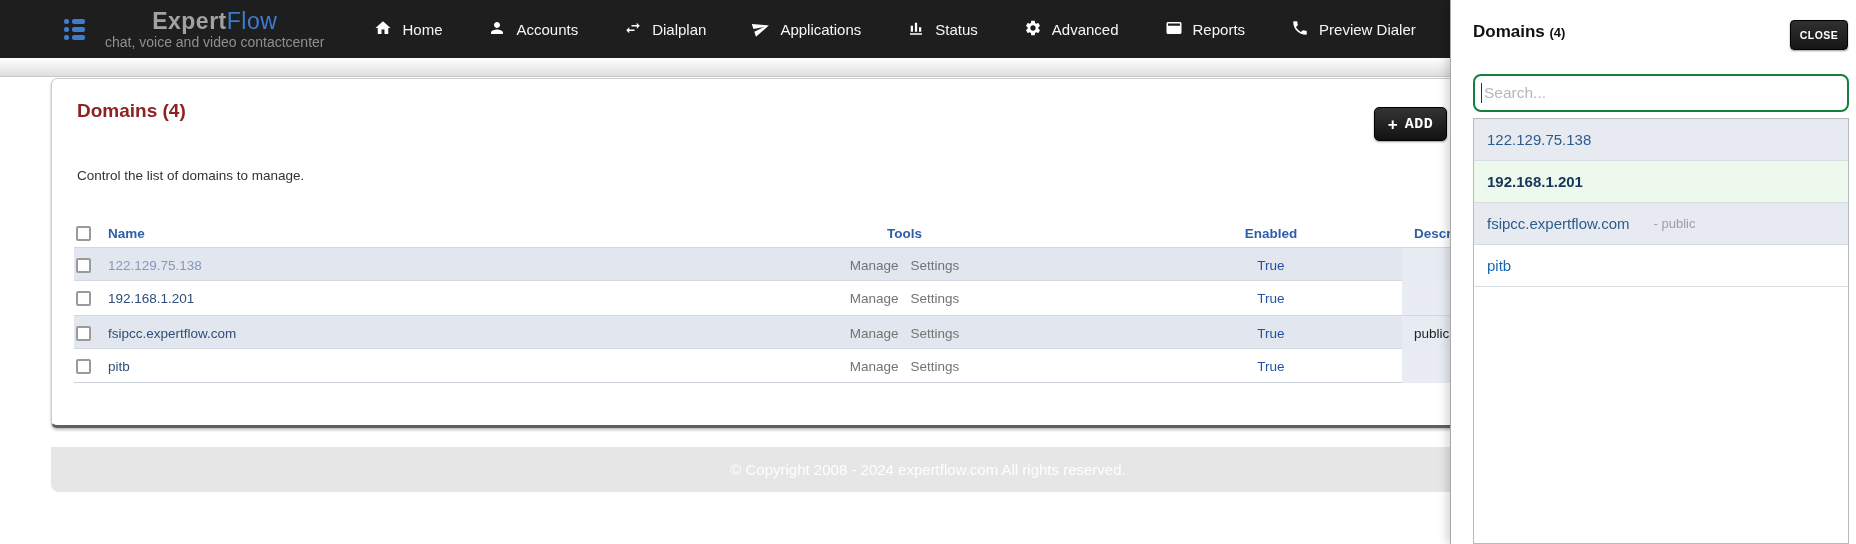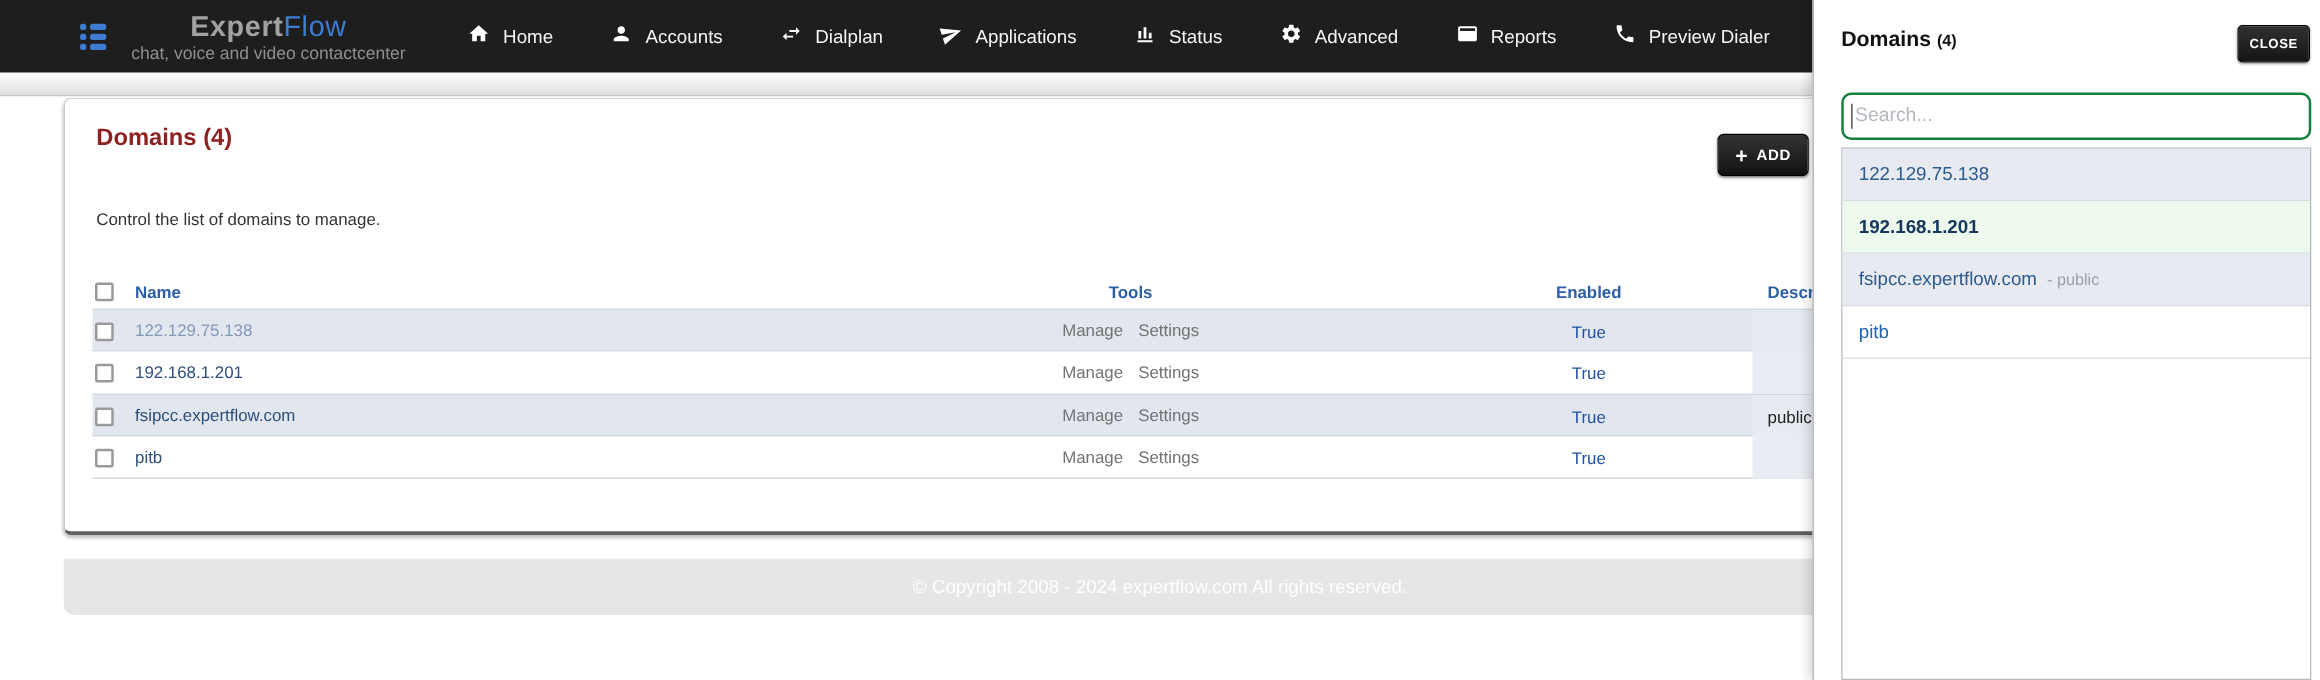--- a/index.html
+++ b/index.html
@@ -35,21 +35,21 @@
           border-radius:6px; box-shadow:0 2px 3px rgba(0,0,0,0.25); z-index:2; }
   .page-title { position:absolute; left:25px; top:21px; font-size:19px; font-weight:bold;
                 color:#8e2222; }
   .page-subtitle { position:absolute; left:25px; top:89px; font-size:13.5px; color:#333; }
   .add-btn { position:absolute; left:1322px; top:28px; width:73px; height:34px;
              background:linear-gradient(#343434,#121212); border:1px solid #000;
              border-radius:5px; color:#fff; display:flex; align-items:center;
              justify-content:center; gap:7px; cursor:pointer;
              box-shadow:0 1px 2px rgba(0,0,0,0.4); }
   .add-btn .plus { font-size:17px; font-weight:bold; line-height:17px; }
-  .add-btn .lbl { font-size:12px; font-weight:bold; letter-spacing:0.5px; }
+  .add-btn .lbl { font-size:15px; font-weight:bold; letter-spacing:0.5px;font-family:Liberation Mono, monospace; }
 
   
   .dtable { position:absolute; left:22px; top:140px; width:1700px; }
   .t-row { display:grid; grid-template-columns:34px 640px 313px 79px 262px 1fr;
            align-items:center; height:34px; }
   .t-head { height:28px; }
   .t-head .hname, .t-head .htools, .t-head .henabled, .t-head .hdesc {
            font-size:13.5px; font-weight:bold; color:#2d5fa8; }
   .htools, .c-tools { text-align:center; }
   .henabled, .c-enabled { text-align:center; }
@@ -91,21 +91,21 @@
   .search-input::placeholder { color:#b3b8bf; }
   .caret-line { position:absolute; left:8px; top:9px; width:1px; height:20px; background:#333; }
   .domain-list { position:absolute; left:22px; top:118px; width:376px; height:426px;
                  border:1px solid #b4b9bf; list-style:none; background:#fff; }
   .domain-item { height:42px; display:flex; align-items:center; padding-left:13px;
                  font-size:15px; color:#2d5b8e; cursor:pointer;
                  border-bottom:1px solid #d7dce1; }
   .domain-item.shaded { background:#e7ebf1; }
   .domain-item.selected { background:#ecf9ec; color:#16365c; font-weight:bold; }
   .domain-item.plain { color:#1a66b4; }
-  .domain-item .suffix { color:#9aa0a6; font-size:13px; margin-left:8px; font-weight:normal; }
+  .domain-item .suffix { color:#9aa0a6; font-size:13px; margin-left:24px; font-weight:normal; }
 </style>
 </head>
 <body>
 
 <div class="abs navbar">
   <div class="brand">
     <div class="brand-dots">
       <div class="dotrow">
           <div class="d"></div>
           <div class="b"></div>

